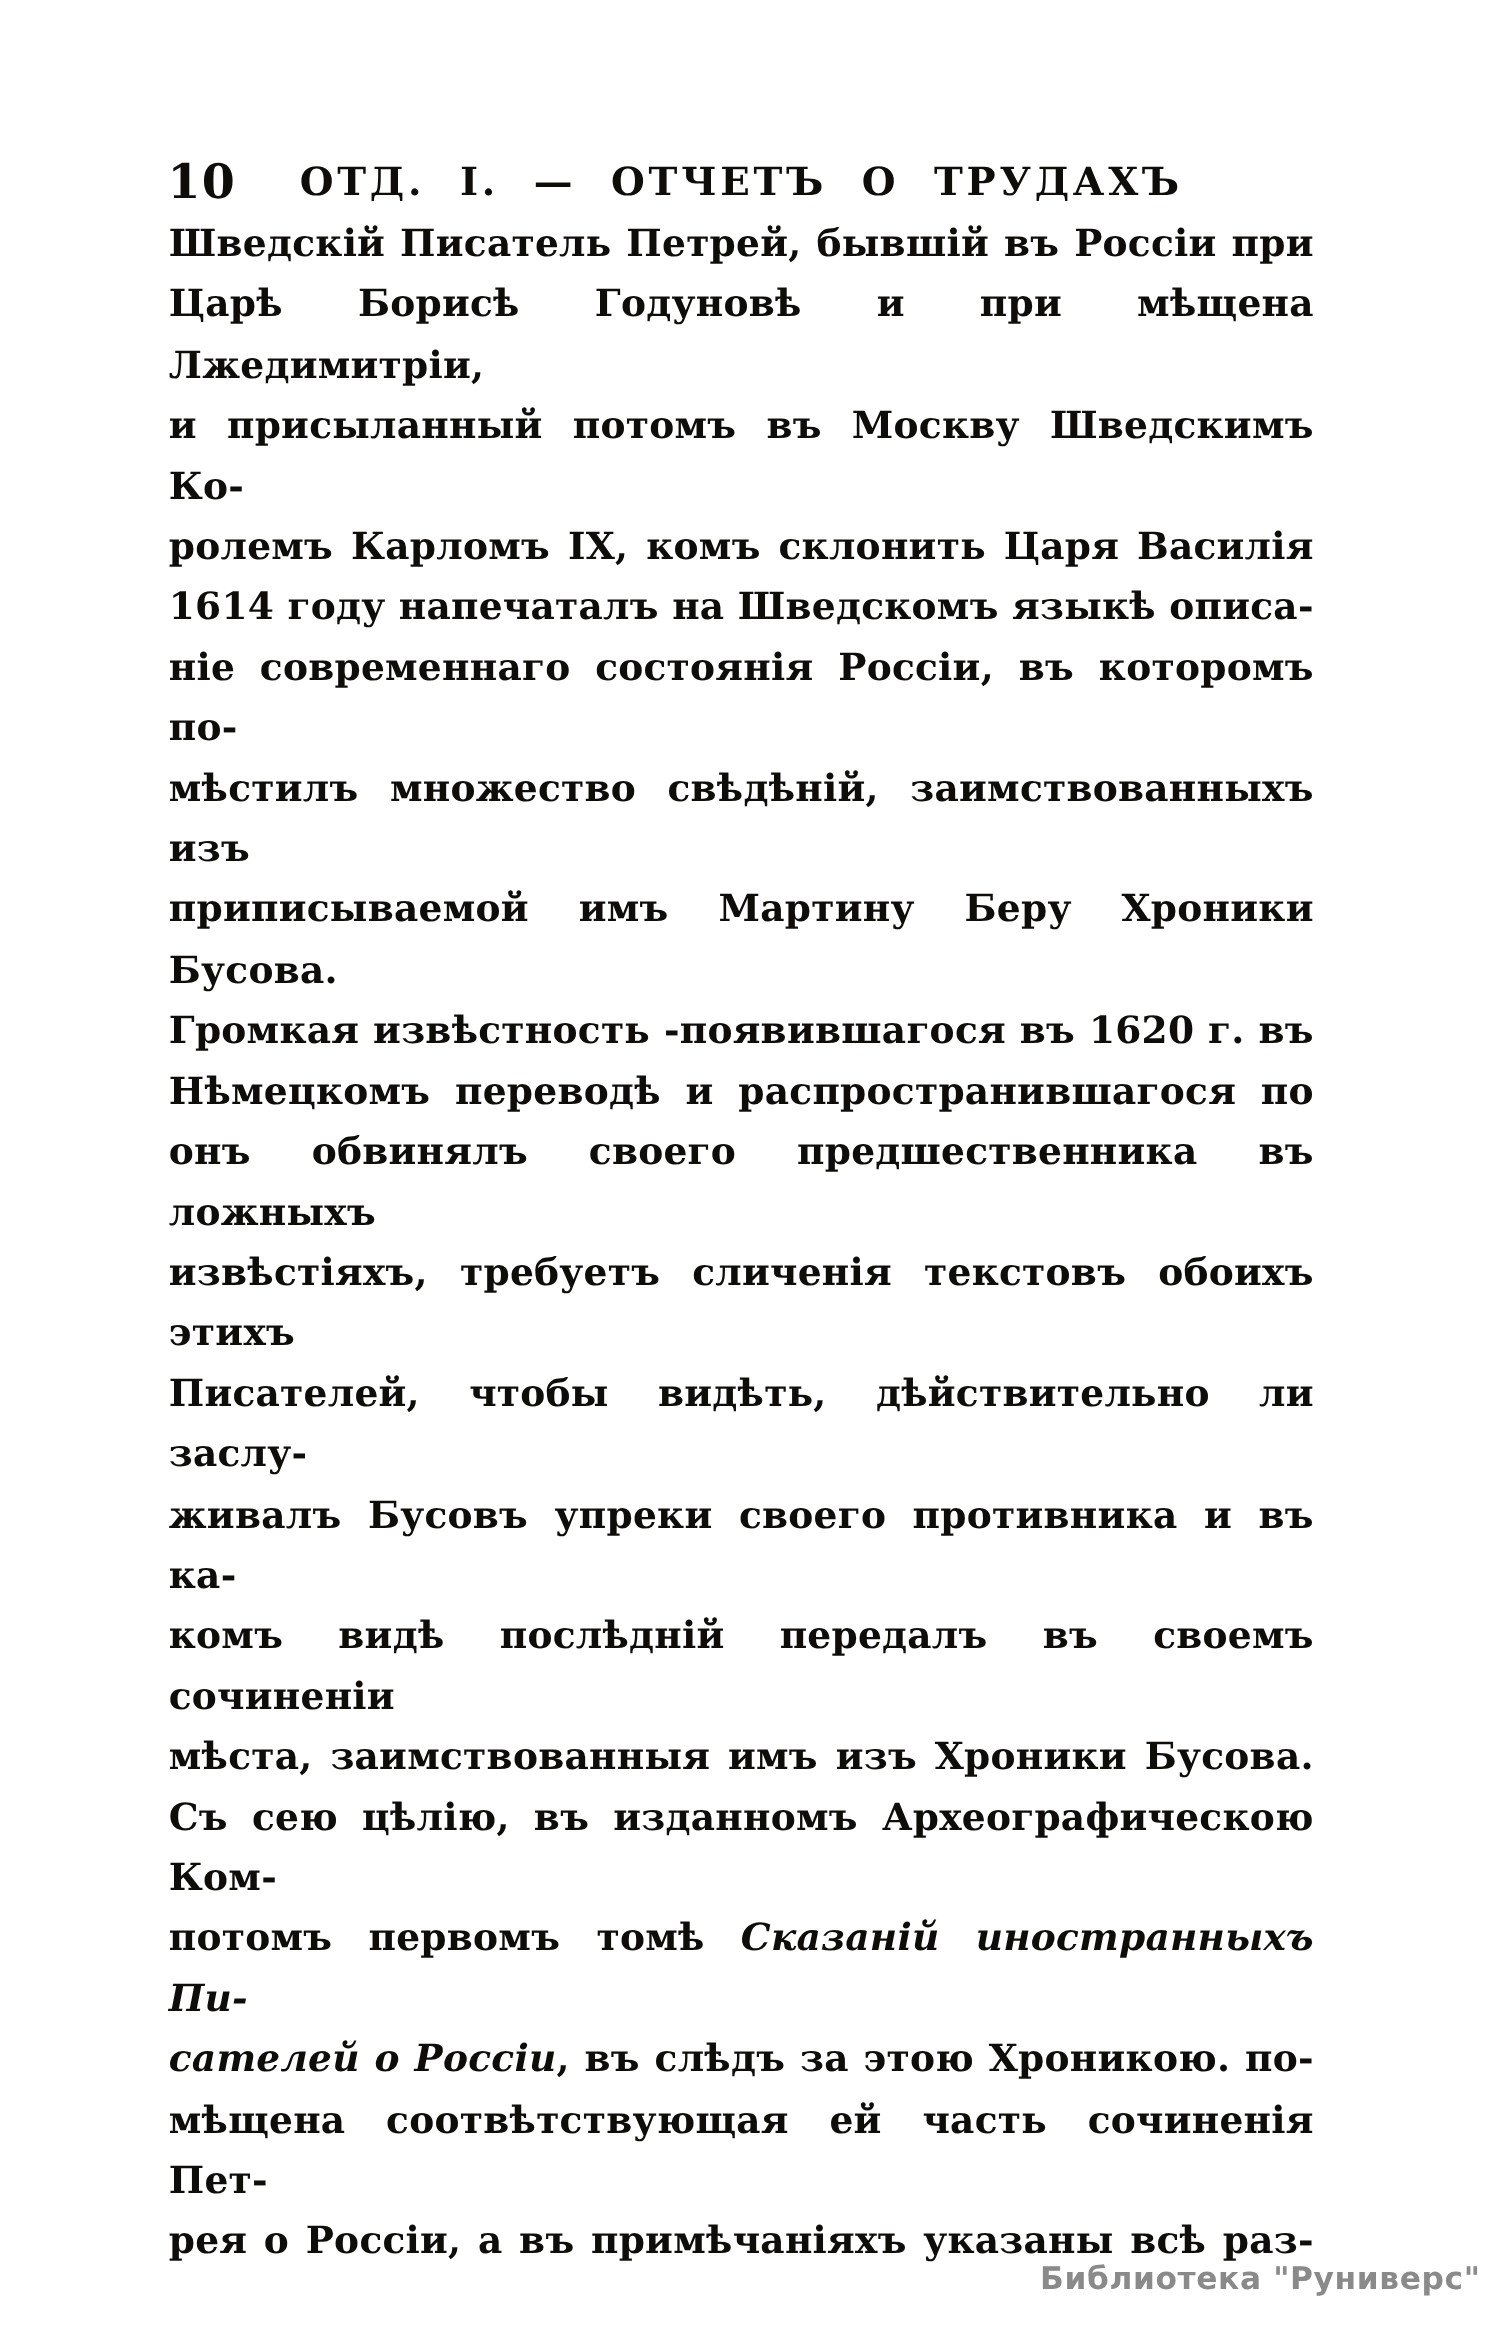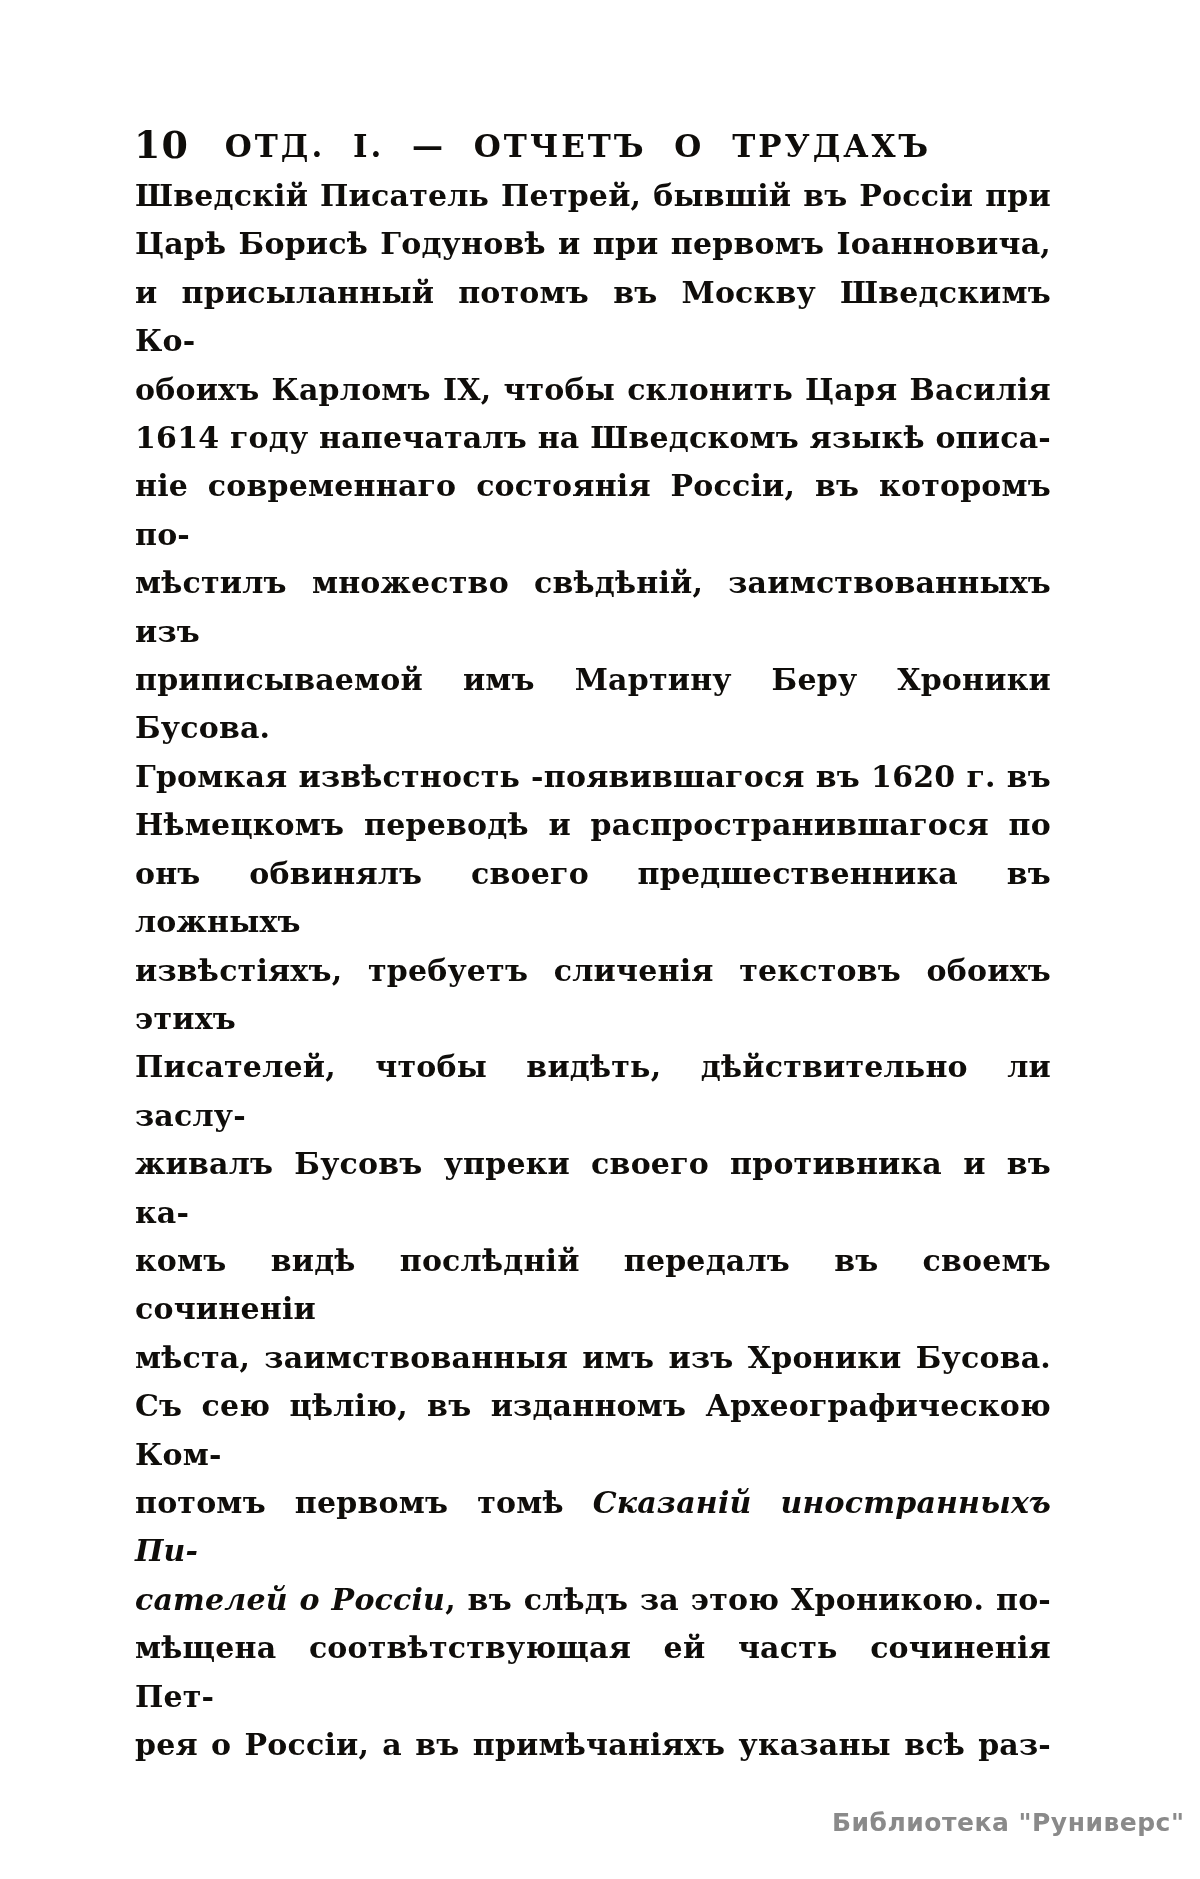--- a/index.html
+++ b/index.html
@@ -14,21 +14,21 @@
   .pagenum {
     position: absolute;
     left: 134px;
     top: 122px;
     font-size: 38px;
     font-weight: bold;
     letter-spacing: 1px;
   }
   .header {
     position: absolute;
-    left: 120px;
+    left: 135px;
     top: 128px;
     width: 916px;
     text-align: center;
     font-size: 31px;
     font-weight: bold;
     letter-spacing: 3px;
     word-spacing: 14px;
     white-space: nowrap;
   }
   .textblock {
@@ -58,23 +58,23 @@
   }
 </style>
 </head>
 <body>
 
 <div class="page" style="background: rgb(255, 255, 255); color: rgb(15, 13, 10);">
   <span class="pagenum">10</span>
   <div class="header">ОТД. І. — ОТЧЕТЪ О ТРУДАХЪ</div>
   <div class="textblock">
       <div class="line"><span>Шведскій Писатель Петрей, бывшій въ Россіи при</span></div>
-      <div class="line"><span>Царѣ Борисѣ Годуновѣ и при первомъ Іоанновича,</span></div>
+      <div class="line"><span>Царѣ Борисѣ Годуновѣ и при мѣщена Лжедимитріи,</span></div>
       <div class="line"><span>и присыланный потомъ въ Москву Шведскимъ Ко-</span></div>
-      <div class="line"><span>обоихъ Карломъ IX, чтобы склонить Царя Василія</span></div>
+      <div class="line"><span>ролемъ Карломъ IX, комъ склонить Царя Василія</span></div>
       <div class="line"><span>1614 году напечаталъ на Шведскомъ языкѣ описа-</span></div>
       <div class="line"><span>ніе современнаго состоянія Россіи, въ которомъ по-</span></div>
       <div class="line"><span>мѣстилъ множество свѣдѣній, заимствованныхъ изъ</span></div>
       <div class="line"><span>приписываемой имъ Мартину Беру Хроники Бусова.</span></div>
       <div class="line"><span>Громкая извѣстность -появившагося въ 1620 г. въ</span></div>
       <div class="line"><span>Нѣмецкомъ переводѣ и распространившагося по</span></div>
       <div class="line"><span>онъ обвинялъ своего предшественника въ ложныхъ</span></div>
       <div class="line"><span>извѣстіяхъ, требуетъ сличенія текстовъ обоихъ этихъ</span></div>
       <div class="line"><span>Писателей, чтобы видѣть, дѣйствительно ли заслу-</span></div>
       <div class="line"><span>живалъ Бусовъ упреки своего противника и въ ка-</span></div>

